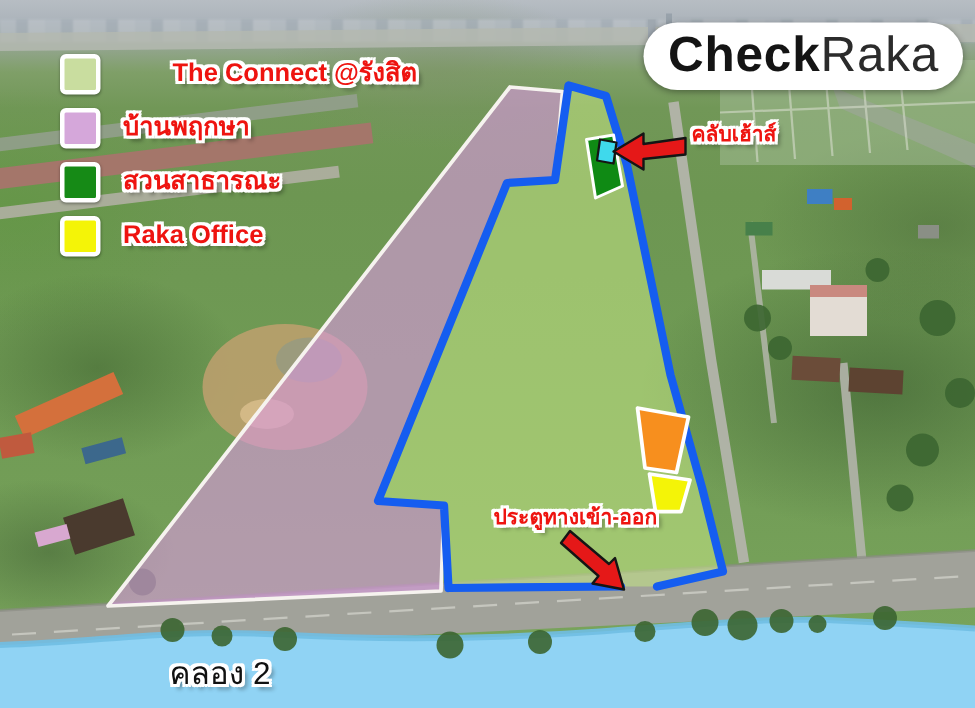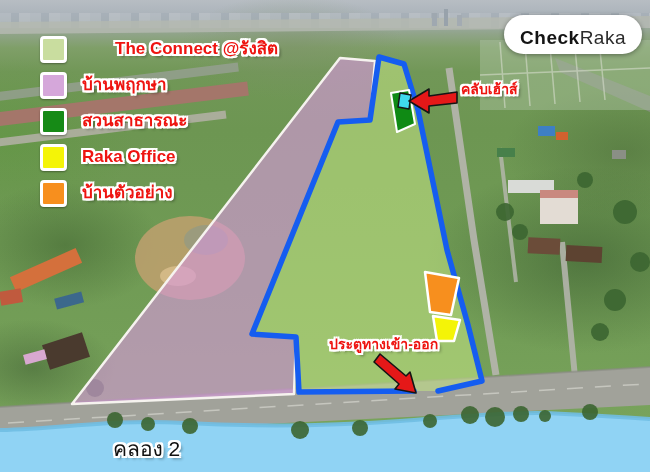--- a/index.html
+++ b/index.html
@@ -38,22 +38,22 @@
       3px 3px 3px rgba(0,0,0,.45);
   }
   
   .map-label{position:absolute;font-weight:bold;font-size:14px;white-space:nowrap;z-index:40;line-height:1.3;}
   #clubhouse-label{left:461px;top:80px;}
   #entrance-label{left:301px;top:335px;}
   #canal-label{position:absolute;left:113px;top:432px;font-weight:normal;font-size:21px;z-index:45;white-space:nowrap;}
   
   #logo{
     position:absolute;top:15px;right:8px;z-index:50;background:#fff;
-    border-radius:26px;padding:12px 16px 5px 16px;box-shadow:0 1px 5px rgba(0,0,0,.4);
-    font-size:19px;letter-spacing:.5px;color:#141414;
+    border-radius:26px;padding:2px 16px 5px 16px;box-shadow:0 1px 5px rgba(0,0,0,.4);
+    font-size:33px;letter-spacing:.5px;color:#141414;
   }
   #logo .b{font-weight:bold;}
   #logo .l{font-weight:normal;color:#2b2b2b;}
   svg{position:absolute;inset:0;z-index:10;}
 </style>
 </head>
 <body>
 
 <div id="stage">
 
@@ -162,24 +162,20 @@
       <span class="legend-label o-white" style="color: rgb(238, 20, 16);">บ้านพฤกษา</span>
     </div>
     <div class="legend-row">
       <span class="swatch" style="background: rgb(22, 138, 22);"></span>
       <span class="legend-label o-white" style="color: rgb(238, 20, 16);">สวนสาธารณะ</span>
     </div>
     <div class="legend-row">
       <span class="swatch" style="background: rgb(244, 244, 7);"></span>
       <span class="legend-label o-white" style="color: rgb(238, 20, 16);">Raka Office</span>
     </div>
-    <div class="legend-row">
-      <span class="swatch" style="background: rgb(247, 143, 30);"></span>
-      <span class="legend-label o-white" style="color: rgb(238, 20, 16);">บ้านตัวอย่าง</span>
-    </div>
   </div>
 
   <div class="map-label o-white" id="clubhouse-label" style="color: rgb(238, 20, 16);">คลับเฮ้าส์</div>
   <div class="map-label o-white" id="entrance-label" style="color: rgb(238, 20, 16); padding-left: 28px;">ประตูทางเข้า-ออก</div>
   <div class="o-white" id="canal-label" style="color: rgb(16, 16, 16);">คลอง 2</div>
 
   <div id="logo">
     <span class="b">Check</span><span class="l">Raka</span>
   </div>
 

